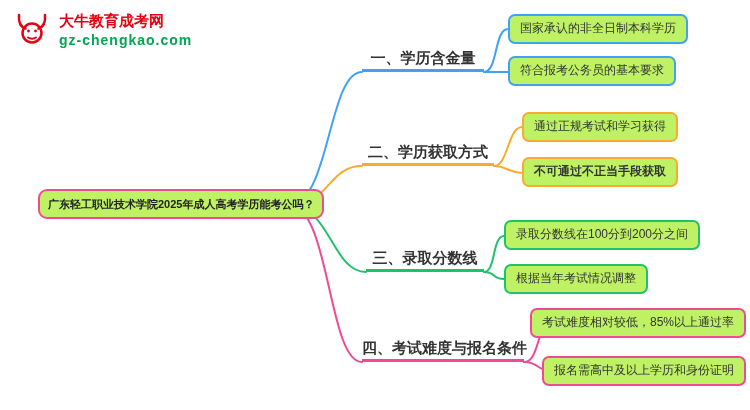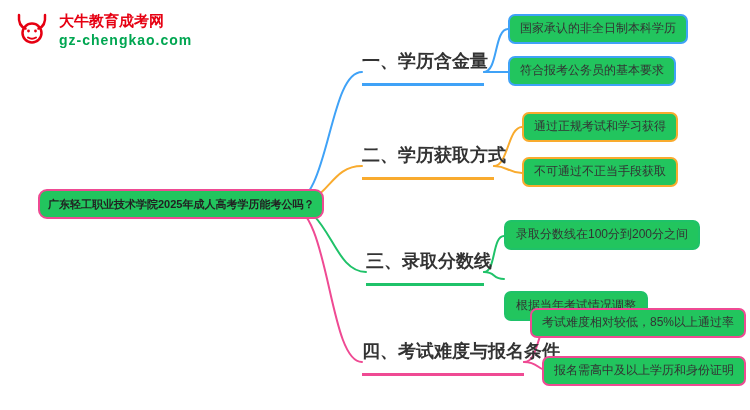--- a/index.html
+++ b/index.html
@@ -3,32 +3,32 @@
 <meta charset="utf-8">
 <style>
   html,body{margin:0;padding:0;background:#fff;}
   .canvas{
     position:relative;width:750px;height:410px;background:#ffffff;
     overflow:hidden;font-family:"Liberation Sans",sans-serif;
   }
   svg.connectors{position:absolute;left:0;top:0;z-index:1;}
   svg.connectors path{fill:none;stroke-width:2;stroke-linecap:round;}
   .node{
-    position:absolute;z-index:2;background:#22c55e;
+    position:absolute;z-index:2;background:#bef264;
     border:2px solid #999;border-radius:7px;
     font-size:12px;color:#333;padding:5px 10px;
     white-space:nowrap;line-height:1.3;
   }
   .root-node{
     font-size:11px;font-weight:700;color:#222;
     border-radius:9px;padding:6px 8px;
   }
   .branch-label{
-    position:absolute;z-index:2;font-size:18px;font-weight:600;color:#333;
-    text-align:center;padding-bottom:10px;border-bottom:3px solid #999;
+    position:absolute;z-index:2;font-size:15px;font-weight:600;color:#333;
+    text-align:center;padding-bottom:1px;border-bottom:3px solid #999;
     white-space:nowrap;
   }
   
   .logo{position:absolute;left:12px;top:8px;display:flex;align-items:center;gap:7px;z-index:3;}
   .logo-text{display:flex;flex-direction:column;line-height:1.15;}
   .logo-name{font-size:15px;font-weight:700;}
   .logo-url{font-size:14px;font-weight:700;letter-spacing:1px;margin-top:2px;}
 </style>
 </head>
 <body>
@@ -79,21 +79,21 @@
   <div class="branch-label" style="left: 362px; top: 143px; width: 132px; border-bottom-color: rgb(249, 171, 46); text-align: center;">二、学历获取方式</div>
 
   <div class="branch-label" style="left: 366px; top: 249px; width: 118px; border-bottom-color: rgb(31, 194, 105);">三、录取分数线</div>
 
   <div class="branch-label" style="left: 362px; top: 339px; width: 162px; border-bottom-color: rgb(239, 74, 147);">四、考试难度与报名条件</div>
 
   <div class="node" style="left: 508px; top: 14px; border-color: rgb(63, 162, 247);">国家承认的非全日制本科学历</div>
   <div class="node" style="left: 508px; top: 56px; border-color: rgb(63, 162, 247);">符合报考公务员的基本要求</div>
 
   <div class="node" style="left: 522px; top: 112px; border-color: rgb(249, 171, 46);">通过正规考试和学习获得</div>
-  <div class="node" style="left: 522px; top: 157px; border-color: rgb(249, 171, 46);">不可通过不正当手段获取</div>
+  <div class="node" style="left: 522px; top: 157px; border-color: rgb(249, 171, 46); font-weight: bold;">不可通过不正当手段获取</div>
 
   <div class="node" style="left: 504px; top: 220px; border-color: rgb(31, 194, 105);">录取分数线在100分到200分之间</div>
-  <div class="node" style="left: 504px; top: 264px; border-color: rgb(31, 194, 105); margin-top: 27px;">根据当年考试情况调整</div>
+  <div class="node" style="left: 504px; top: 264px; border-color: rgb(31, 194, 105);">根据当年考试情况调整</div>
 
   <div class="node" style="right: 4px; top: 308px; border-color: rgb(239, 74, 147);">考试难度相对较低，85%以上通过率</div>
   <div class="node" style="right: 4px; top: 356px; border-color: rgb(239, 74, 147);">报名需高中及以上学历和身份证明</div>
 
 </div>
 
 </body></html>

